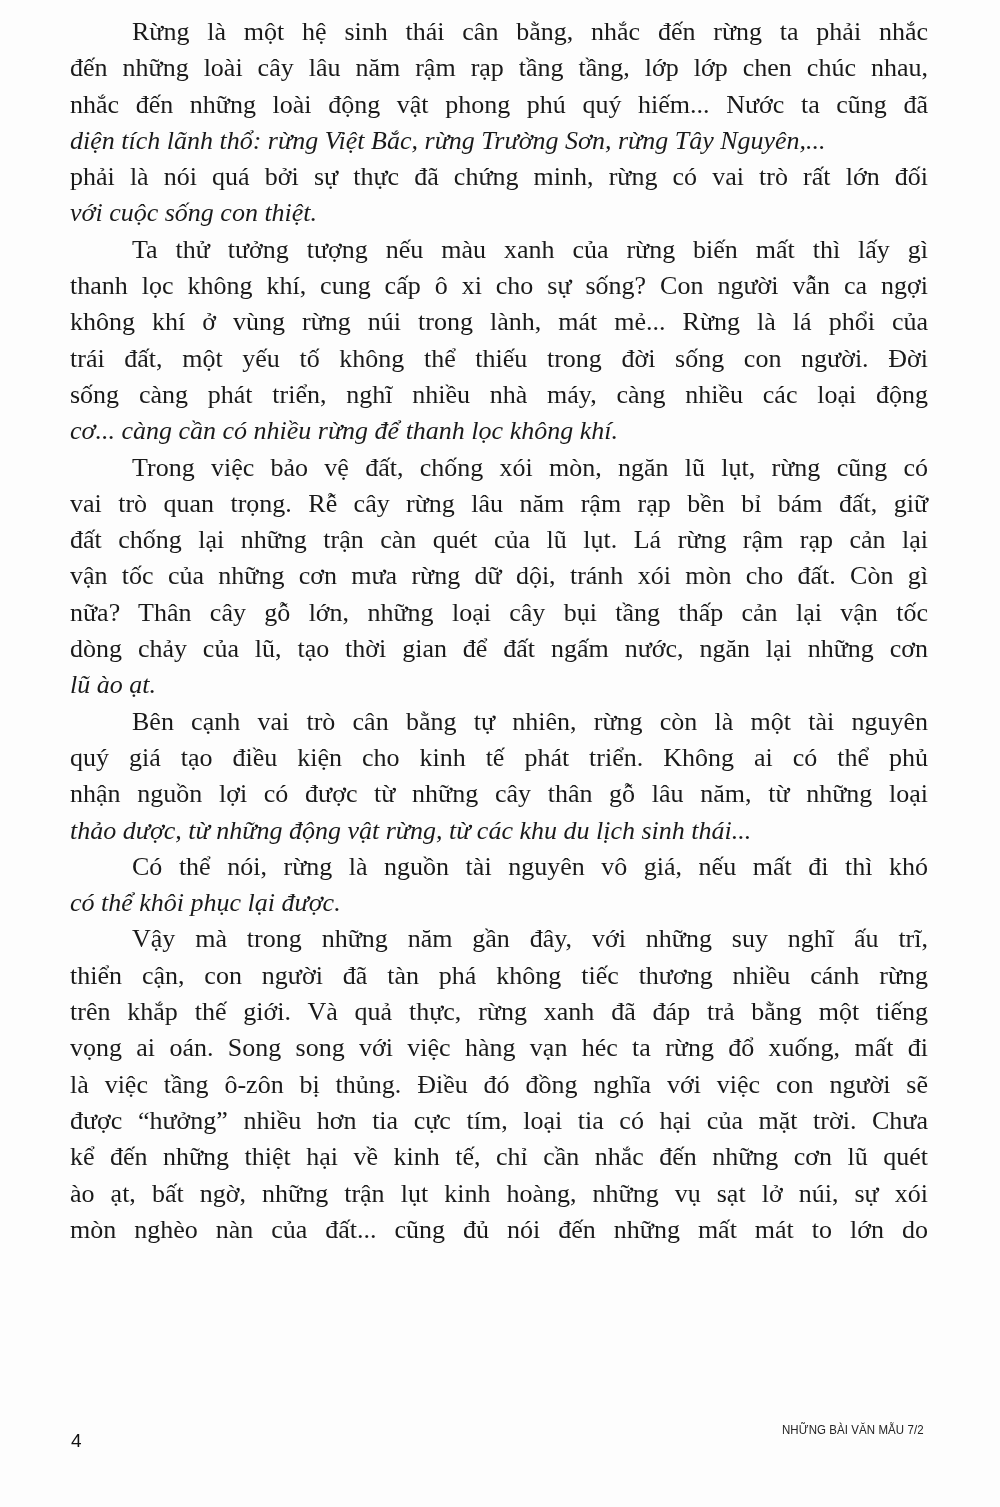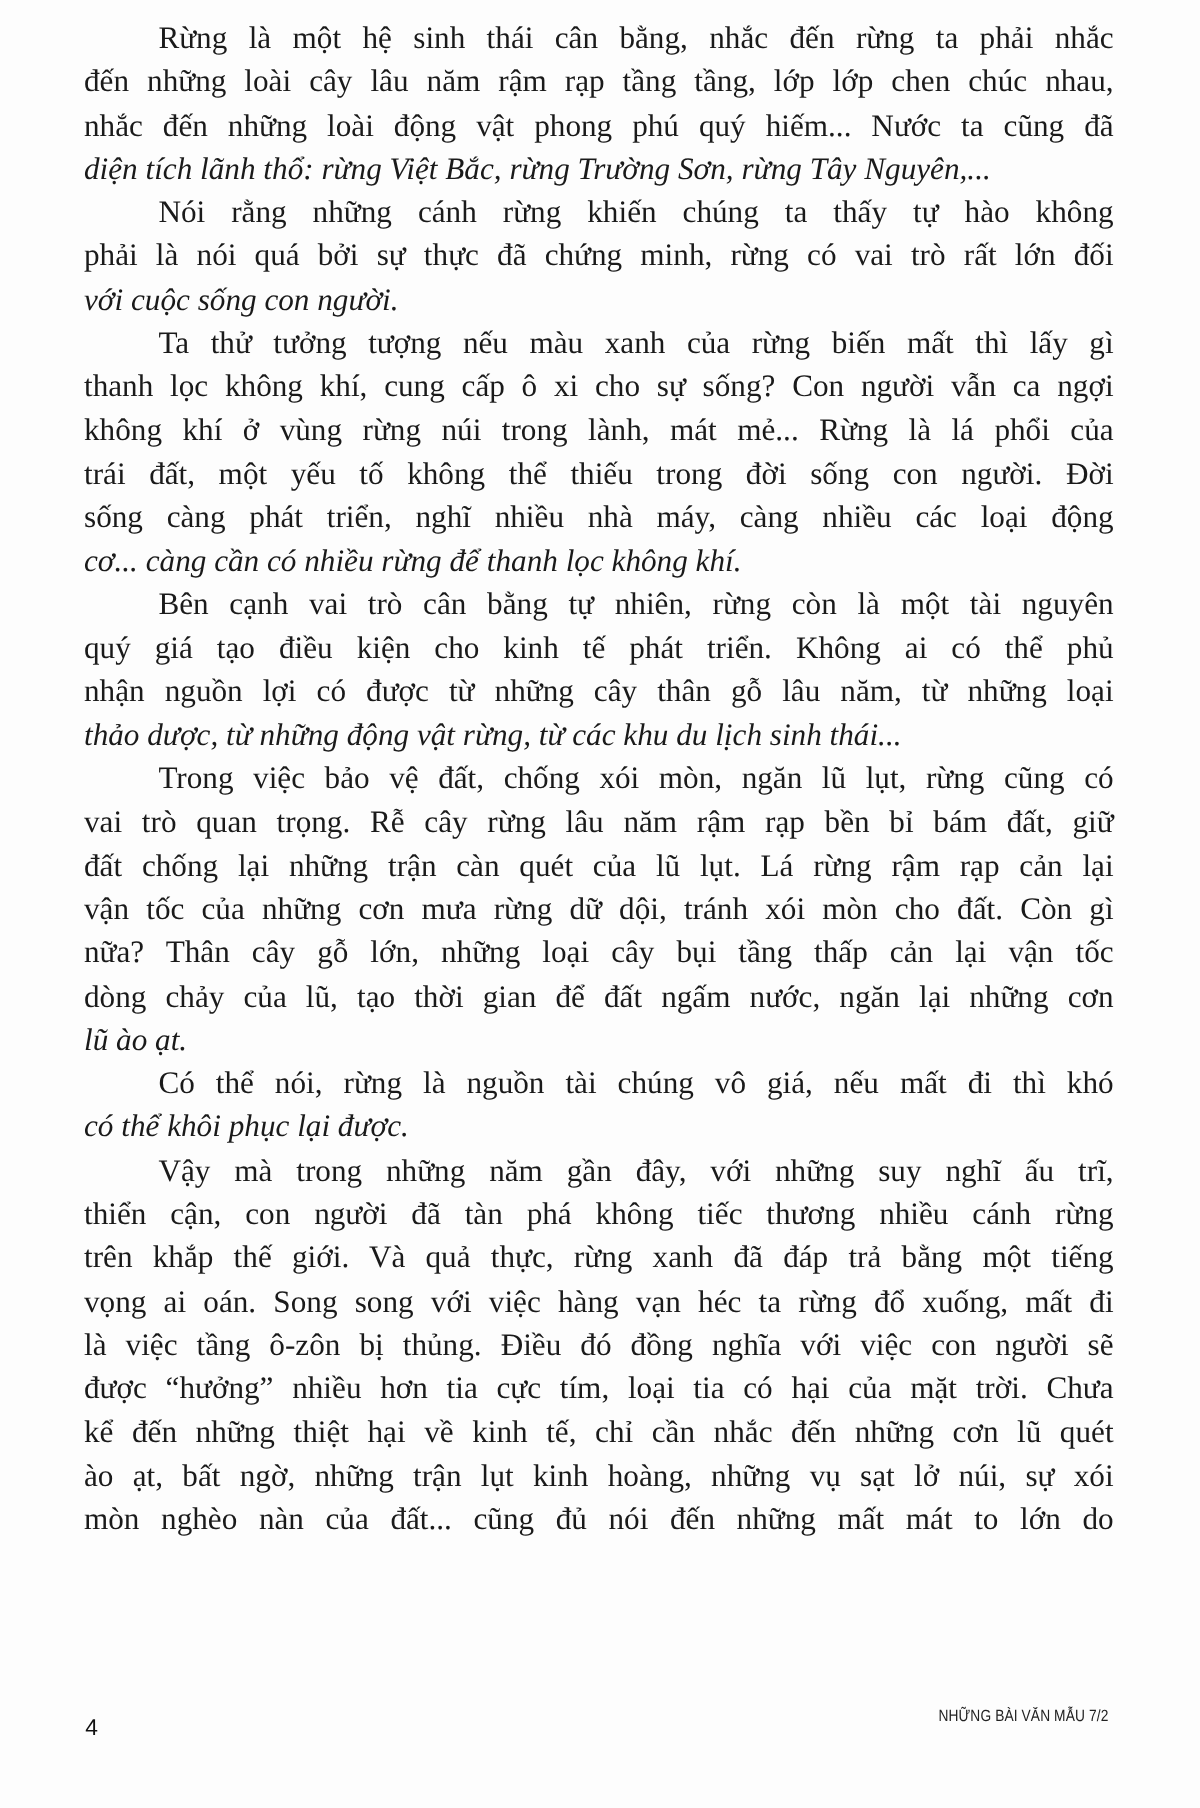--- a/index.html
+++ b/index.html
@@ -39,53 +39,52 @@
   <div class="text-block">
 
     <div>
       <span class="line indent">Rừng là một hệ sinh thái cân bằng, nhắc đến rừng ta phải nhắc</span>
       <span class="line">đến những loài cây lâu năm rậm rạp tầng tầng, lớp lớp chen chúc nhau,</span>
       <span class="line">nhắc đến những loài động vật phong phú quý hiếm... Nước ta cũng đã</span>
       <span class="line last">diện tích lãnh thổ: rừng Việt Bắc, rừng Trường Sơn, rừng Tây Nguyên,...</span>
     </div>
 
     <div>
-      <span class="line indent">Nói rằng những cánh rừng khiến chúng ta thấy tự hào không</span>
       <span class="line">phải là nói quá bởi sự thực đã chứng minh, rừng có vai trò rất lớn đối</span>
-      <span class="line last">với cuộc sống con người.</span>
+      <span class="line last">với cuộc sống con thiệt.</span>
     </div>
 
     <div>
       <span class="line indent">Ta thử tưởng tượng nếu màu xanh của rừng biến mất thì lấy gì</span>
       <span class="line">thanh lọc không khí, cung cấp ô xi cho sự sống? Con người vẫn ca ngợi</span>
       <span class="line">không khí ở vùng rừng núi trong lành, mát mẻ... Rừng là lá phổi của</span>
       <span class="line">trái đất, một yếu tố không thể thiếu trong đời sống con người. Đời</span>
       <span class="line">sống càng phát triển, nghĩ nhiều nhà máy, càng nhiều các loại động</span>
       <span class="line last">cơ... càng cần có nhiều rừng để thanh lọc không khí.</span>
-    </div>
-
-    <div>
-      <span class="line indent">Bên cạnh vai trò cân bằng tự nhiên, rừng còn là một tài nguyên</span>
-      <span class="line">quý giá tạo điều kiện cho kinh tế phát triển. Không ai có thể phủ</span>
-      <span class="line">nhận nguồn lợi có được từ những cây thân gỗ lâu năm, từ những loại</span>
-      <span class="line last">thảo dược, từ những động vật rừng, từ các khu du lịch sinh thái...</span>
     </div>
 
     <div>
       <span class="line indent">Trong việc bảo vệ đất, chống xói mòn, ngăn lũ lụt, rừng cũng có</span>
       <span class="line">vai trò quan trọng. Rễ cây rừng lâu năm rậm rạp bền bỉ bám đất, giữ</span>
       <span class="line">đất chống lại những trận càn quét của lũ lụt. Lá rừng rậm rạp cản lại</span>
       <span class="line">vận tốc của những cơn mưa rừng dữ dội, tránh xói mòn cho đất. Còn gì</span>
       <span class="line">nữa? Thân cây gỗ lớn, những loại cây bụi tầng thấp cản lại vận tốc</span>
       <span class="line">dòng chảy của lũ, tạo thời gian để đất ngấm nước, ngăn lại những cơn</span>
       <span class="line last">lũ ào ạt.</span>
     </div>
 
     <div>
-      <span class="line indent">Có thể nói, rừng là nguồn tài chúng vô giá, nếu mất đi thì khó</span>
+      <span class="line indent">Bên cạnh vai trò cân bằng tự nhiên, rừng còn là một tài nguyên</span>
+      <span class="line">quý giá tạo điều kiện cho kinh tế phát triển. Không ai có thể phủ</span>
+      <span class="line">nhận nguồn lợi có được từ những cây thân gỗ lâu năm, từ những loại</span>
+      <span class="line last">thảo dược, từ những động vật rừng, từ các khu du lịch sinh thái...</span>
+    </div>
+
+    <div>
+      <span class="line indent">Có thể nói, rừng là nguồn tài nguyên vô giá, nếu mất đi thì khó</span>
       <span class="line last">có thể khôi phục lại được.</span>
     </div>
 
     <div>
       <span class="line indent">Vậy mà trong những năm gần đây, với những suy nghĩ ấu trĩ,</span>
       <span class="line">thiển cận, con người đã tàn phá không tiếc thương nhiều cánh rừng</span>
       <span class="line">trên khắp thế giới. Và quả thực, rừng xanh đã đáp trả bằng một tiếng</span>
       <span class="line">vọng ai oán. Song song với việc hàng vạn héc ta rừng đổ xuống, mất đi</span>
       <span class="line">là việc tầng ô-zôn bị thủng. Điều đó đồng nghĩa với việc con người sẽ</span>
       <span class="line">được “hưởng” nhiều hơn tia cực tím, loại tia có hại của mặt trời. Chưa</span>

